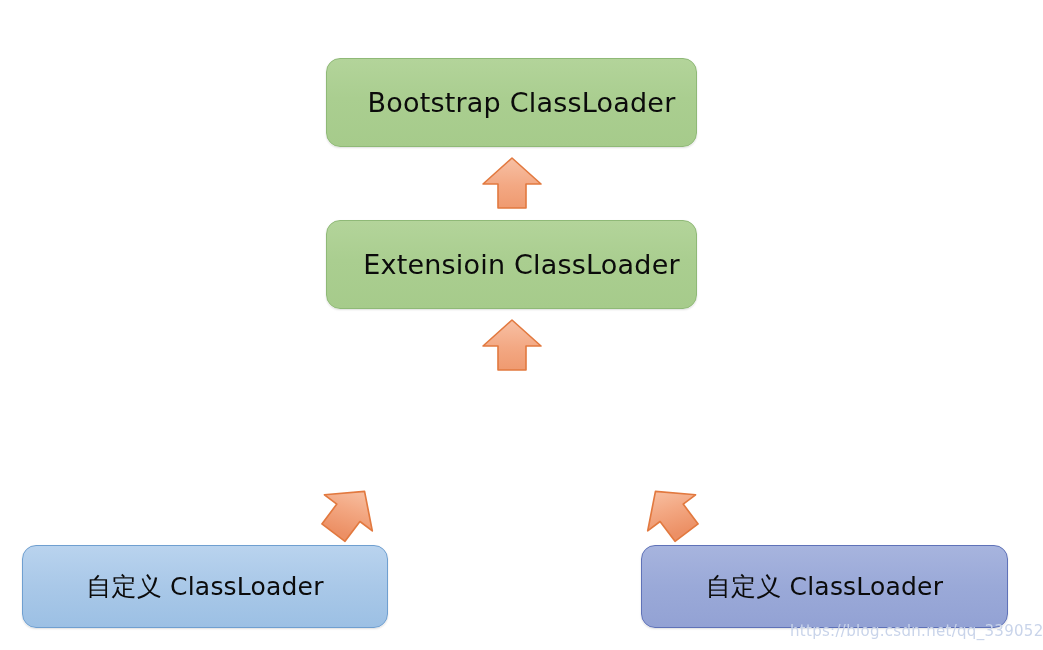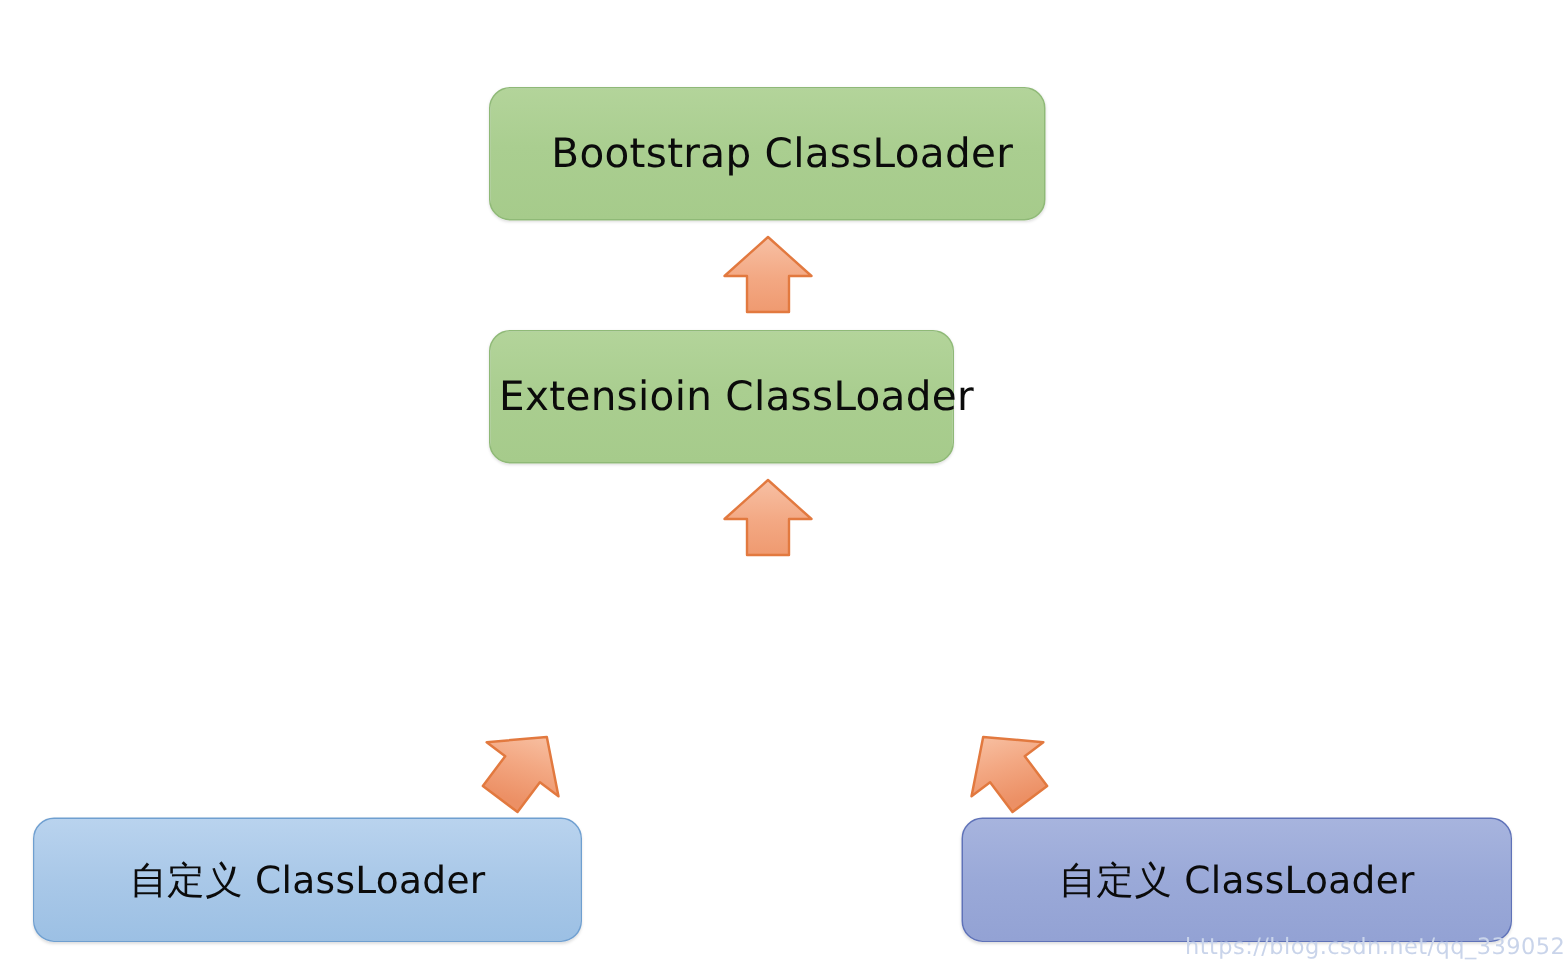--- a/index.html
+++ b/index.html
@@ -92,21 +92,21 @@
 </style>
 </head>
 <body>
 
 <div id="canvas" style="background: rgb(255, 255, 255);">
 
   <div class="node green" id="node-bootstrap" style="left: 326px; top: 58px; width: 371px; height: 89px;">
     <span class="label">Bootstrap ClassLoader</span>
   </div>
 
-  <div class="node green" id="node-extension" style="left: 326px; top: 220px; width: 310px; height: 89px;">
+  <div class="node green" id="node-extension" style="left: 326px; top: 220px; width: 371px; height: 89px;">
     <span class="label">Extensioin ClassLoader</span>
   </div>
 
 
   <div class="node blue-light" id="node-custom-left" style="left: 22px; top: 545px; width: 366px; height: 83px;">
     <span class="label">自定义 ClassLoader</span>
   </div>
 
   <div class="node blue-dark" id="node-custom-right" style="left: 641px; top: 545px; width: 367px; height: 83px;">
     <span class="label">自定义 ClassLoader</span>

